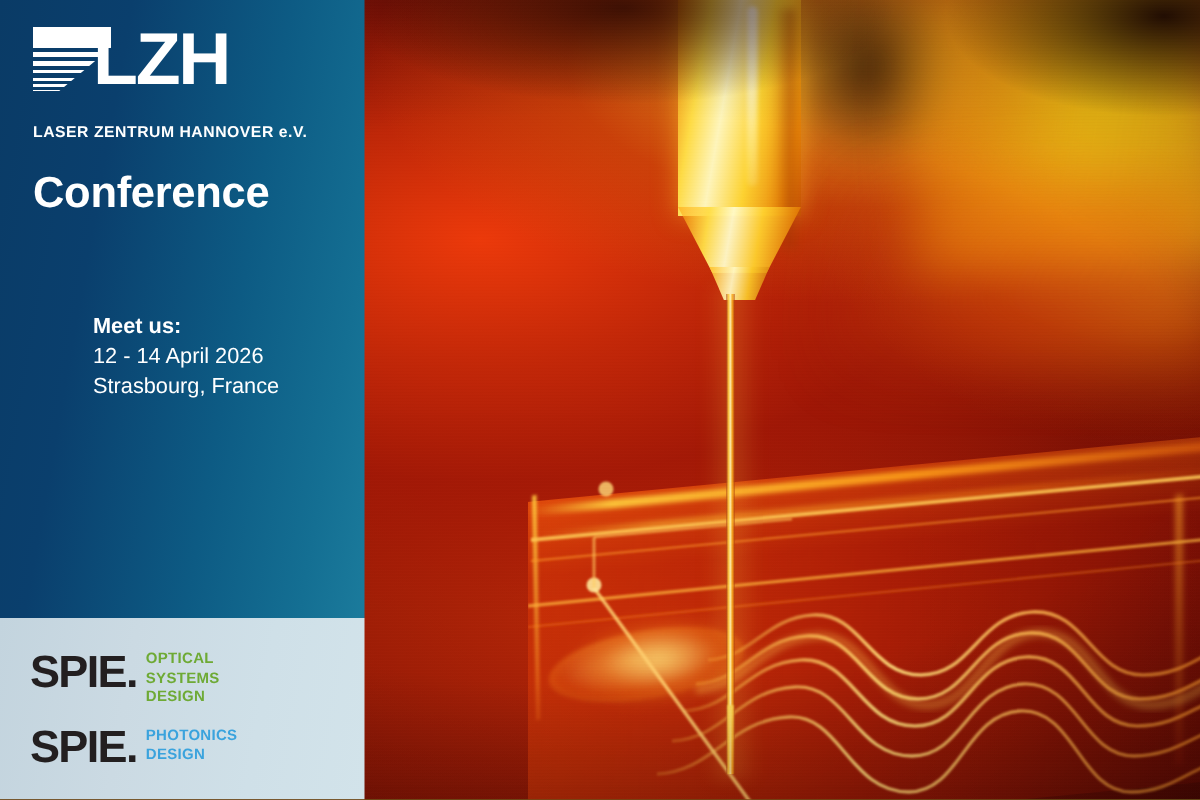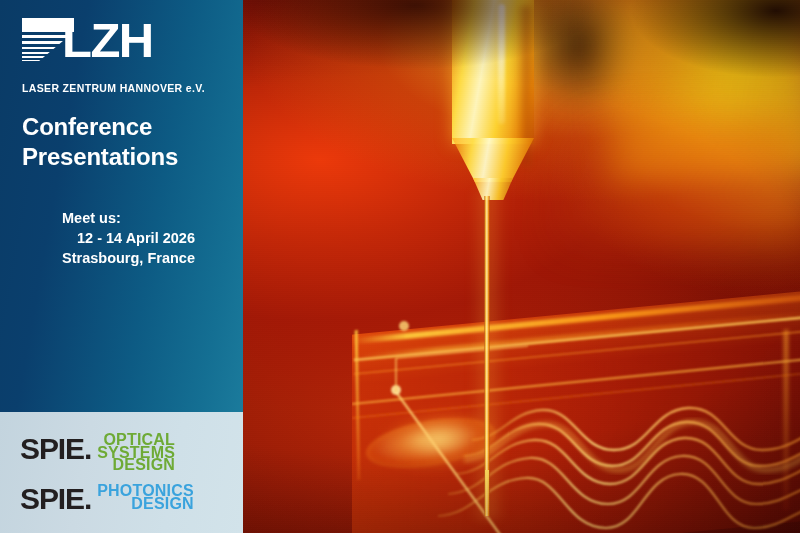--- a/index.html
+++ b/index.html
@@ -184,46 +184,46 @@
     font-stretch:condensed;
   }
   .logo-sub{
     margin-top:16px;
     font-size:10.5px;font-weight:bold;color:#fff;letter-spacing:.35px;
     white-space:nowrap;
   }
 
   .headline{
     position:absolute;left:22px;top:112px;
-    color:#fff;font-size:24px;font-weight:bold;line-height:1.24;letter-spacing:-.2px;
+    color:#fff;font-size:29px;font-weight:bold;line-height:1.24;letter-spacing:-.2px;
   }
 
   .meet{
     position:absolute;left:22px;top:208px;
     color:#fff;font-size:14.5px;line-height:1.38;margin-left:40px;
   }
   .meet .meet-label{font-weight:bold;}
-  .meet .meet-line{font-weight:bold;text-align:right;}
+  .meet .meet-line{font-weight:normal;}
 
   
   .band{
     position:absolute;left:0;top:412px;width:243px;height:121px;
     background:linear-gradient(100deg,#c3d4de 0%,#cbdae3 35%,#cfe0e8 70%,#d2e3ea 100%);
     z-index:5;
   }
   .spie-row{position:absolute;display:flex;align-items:flex-start;}
   .spie-row.r1{left:20px;top:22px;}
   .spie-row.r2{left:20px;top:72px;}
   .spie-word{
     font-size:30px;font-weight:bold;color:#231f20;letter-spacing:-1.1px;
     line-height:30px;font-family:"Liberation Sans",sans-serif;
   }
   .spie-tag{
     margin-left:6px;margin-top:0px;
-    font-size:16px;font-weight:bold;line-height:12.6px;letter-spacing:.2px;text-align:right;
+    font-size:10px;font-weight:bold;line-height:12.6px;letter-spacing:.2px;
   }
   .spie-tag.green{color:#6eaa35;}
   .spie-tag.blue{color:#3aa3dd;}
   .spie-row.r2 .spie-tag{margin-top:1px;}
 </style>
 </head>
 <body>
 
 <div class="canvas">
 
@@ -302,21 +302,20 @@
     <div class="logo">
       <div class="logo-mark">
         <div class="logo-stripes"></div>
         <div class="logo-text">LZH</div>
       </div>
       <div class="logo-sub">LASER ZENTRUM HANNOVER e.V.</div>
     </div>
 
     <div class="headline">
       <div>Conference</div>
-      <div>Presentations</div>
     </div>
 
     <div class="meet">
       <div class="meet-label">Meet us:</div>
       <div class="meet-line">12 - 14 April 2026</div>
       <div class="meet-line">Strasbourg, France</div>
     </div>
   </div>
 
   <div class="band">

